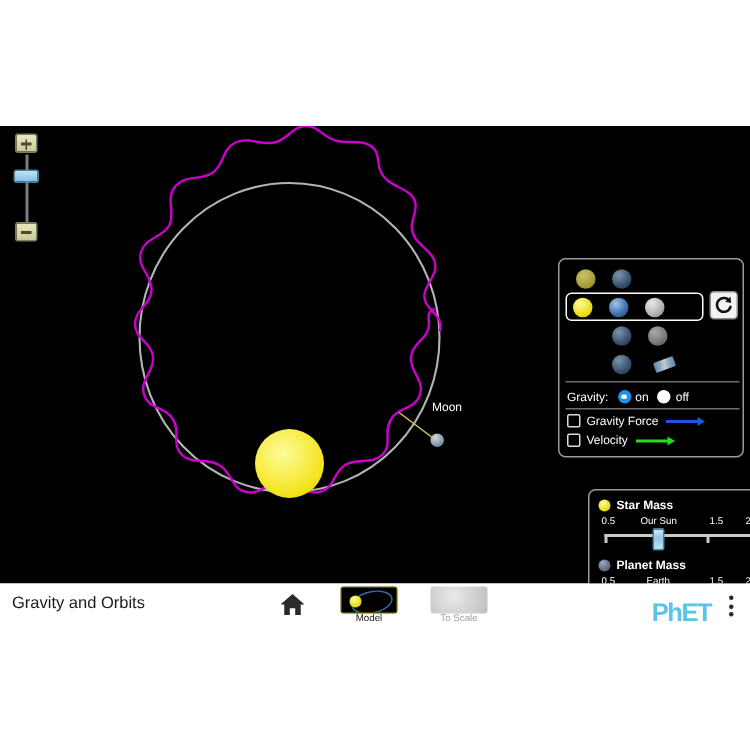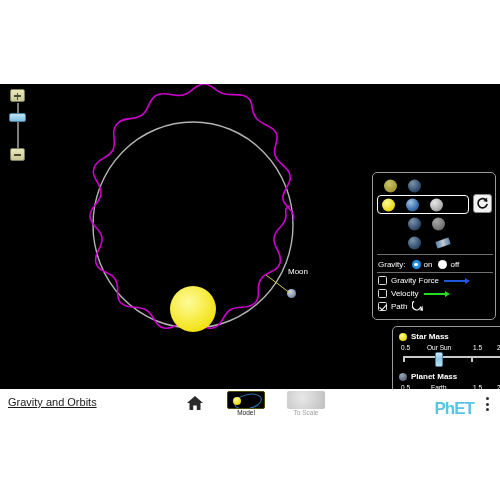--- a/index.html
+++ b/index.html
@@ -96,21 +96,21 @@
   
   .panel {
     position: absolute;
     background: #000000;
     border: 1px solid #9a9a9a;
     border-radius: 5px;
     box-sizing: border-box;
   }
   #panel-main {
     left: 372px; top: 88px;
-    width: 124px; height: 148px;
+    width: 124px; height: 133px;
   }
   #panel-mass {
     left: 392px; top: 242px;
     width: 124px; height: 82px;
   }
 
   
   #mode-grid {
     position: absolute;
     left: 4px; top: 3px;
@@ -290,21 +290,21 @@
   
   #navbar {
     position: absolute;
     left: 0; top: 389px;
     width: 500px; height: 30px;
     background: #ffffff;
   }
   #nav-title {
     position: absolute;
     left: 8px; top: 7px;
-    font-size: 11px; color: #1a1a1a; text-decoration: underline;
+    font-size: 11px; color: #1a1a1a;
   }
   #home-button {
     position: absolute;
     left: 186px; top: 6px;
     width: 18px; height: 16px;
   }
   .screen-tab {
     position: absolute;
     top: 2px;
     width: 40px;
@@ -473,28 +473,20 @@
         <span>Gravity Force</span>
         <span class="arrow-swatch" style="width:22px;background:#2255dd;color:#2255dd;"></span>
       </div>
 
       <div class="check-row" style="top:114px;">
         <span class="cbox"></span>
         <span>Velocity</span>
         <span class="arrow-swatch" style="width:22px;background:#22dd22;color:#22dd22;"></span>
       </div>
 
-      <div class="check-row" style="top:127px;">
-        <span class="cbox checked"></span>
-        <span>Path</span>
-        <svg width="12" height="11" style="margin-left:5px;">
-          <path d="M 2 0 A 4.5 5 0 1 0 9 5.5" fill="none" stroke="#ffffff" stroke-width="1.2"></path>
-          <path d="M 8 9.5 L 10.5 4.5 L 11 9.8 Z" fill="#ffffff"></path>
-        </svg>
-      </div>
 
     </div>
 
     <div id="panel-mass" class="panel">
 
       <div class="mass-header" style="top:5px;">
         <span class="mass-dot star"></span>
         <span>Star Mass</span>
       </div>
       <div class="slider-wrap" style="top:17px;">

